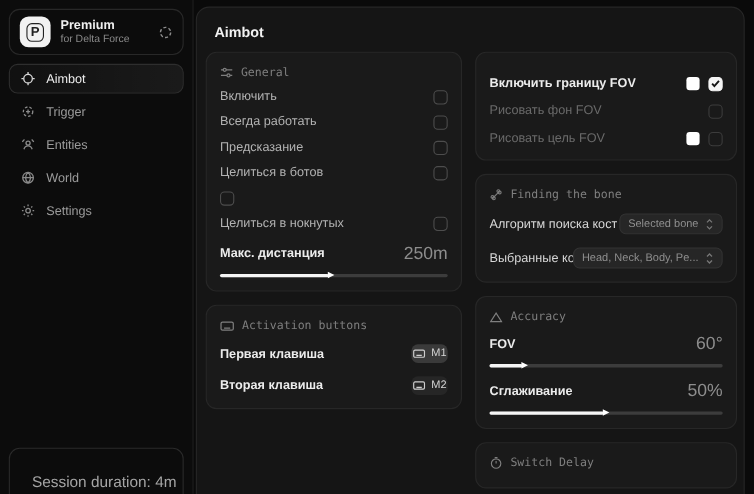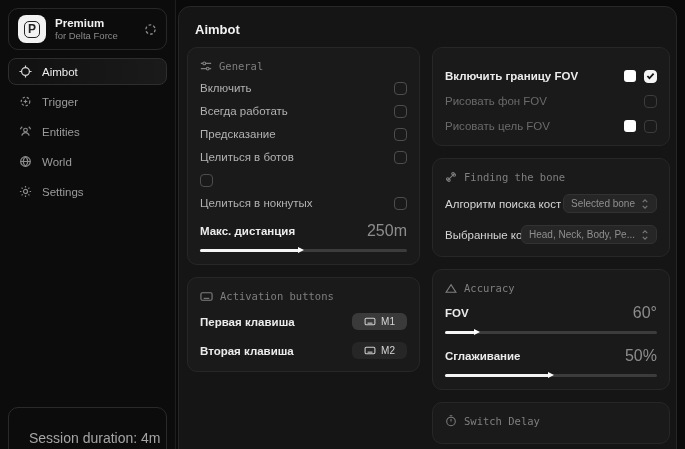--- a/index.html
+++ b/index.html
@@ -58,21 +58,21 @@
   .swatch { width:12px; height:12px; border-radius:3px; background:#fff; }
 
   .slider { position:relative; height:3px; background:#3c3c3c; border-radius:2px;
     margin-top:9px; }
   .slider .fill { position:relative; height:3px; background:#f5f5f5; border-radius:2px; }
   .slider .fill:after { content:""; position:absolute; right:-5px; top:-2px;
     border-left:6px solid #fff; border-top:3.5px solid transparent;
     border-bottom:3.5px solid transparent; }
 
   .keybtn { display:flex; align-items:center; gap:5px; border-radius:6px;
-    padding:3px 12px; font-size:10px; color:#d6d6d6; }
+    padding:3px 1px; font-size:10px; color:#d6d6d6; }
   .keybtn.b1 { background:#3a3a3a; } .keybtn.b2 { background:#262626;justify-content:center; }
 
   .selectbtn { display:flex; align-items:center; gap:6px; background:#262626;
     border:1px solid #323232; border-radius:6px; padding:3px 7px; font-size:10px;
     color:#8f8f8f; flex-shrink:0; white-space:nowrap; }
 
   svg { display:block; }
 </style>
 </head>
 <body>

